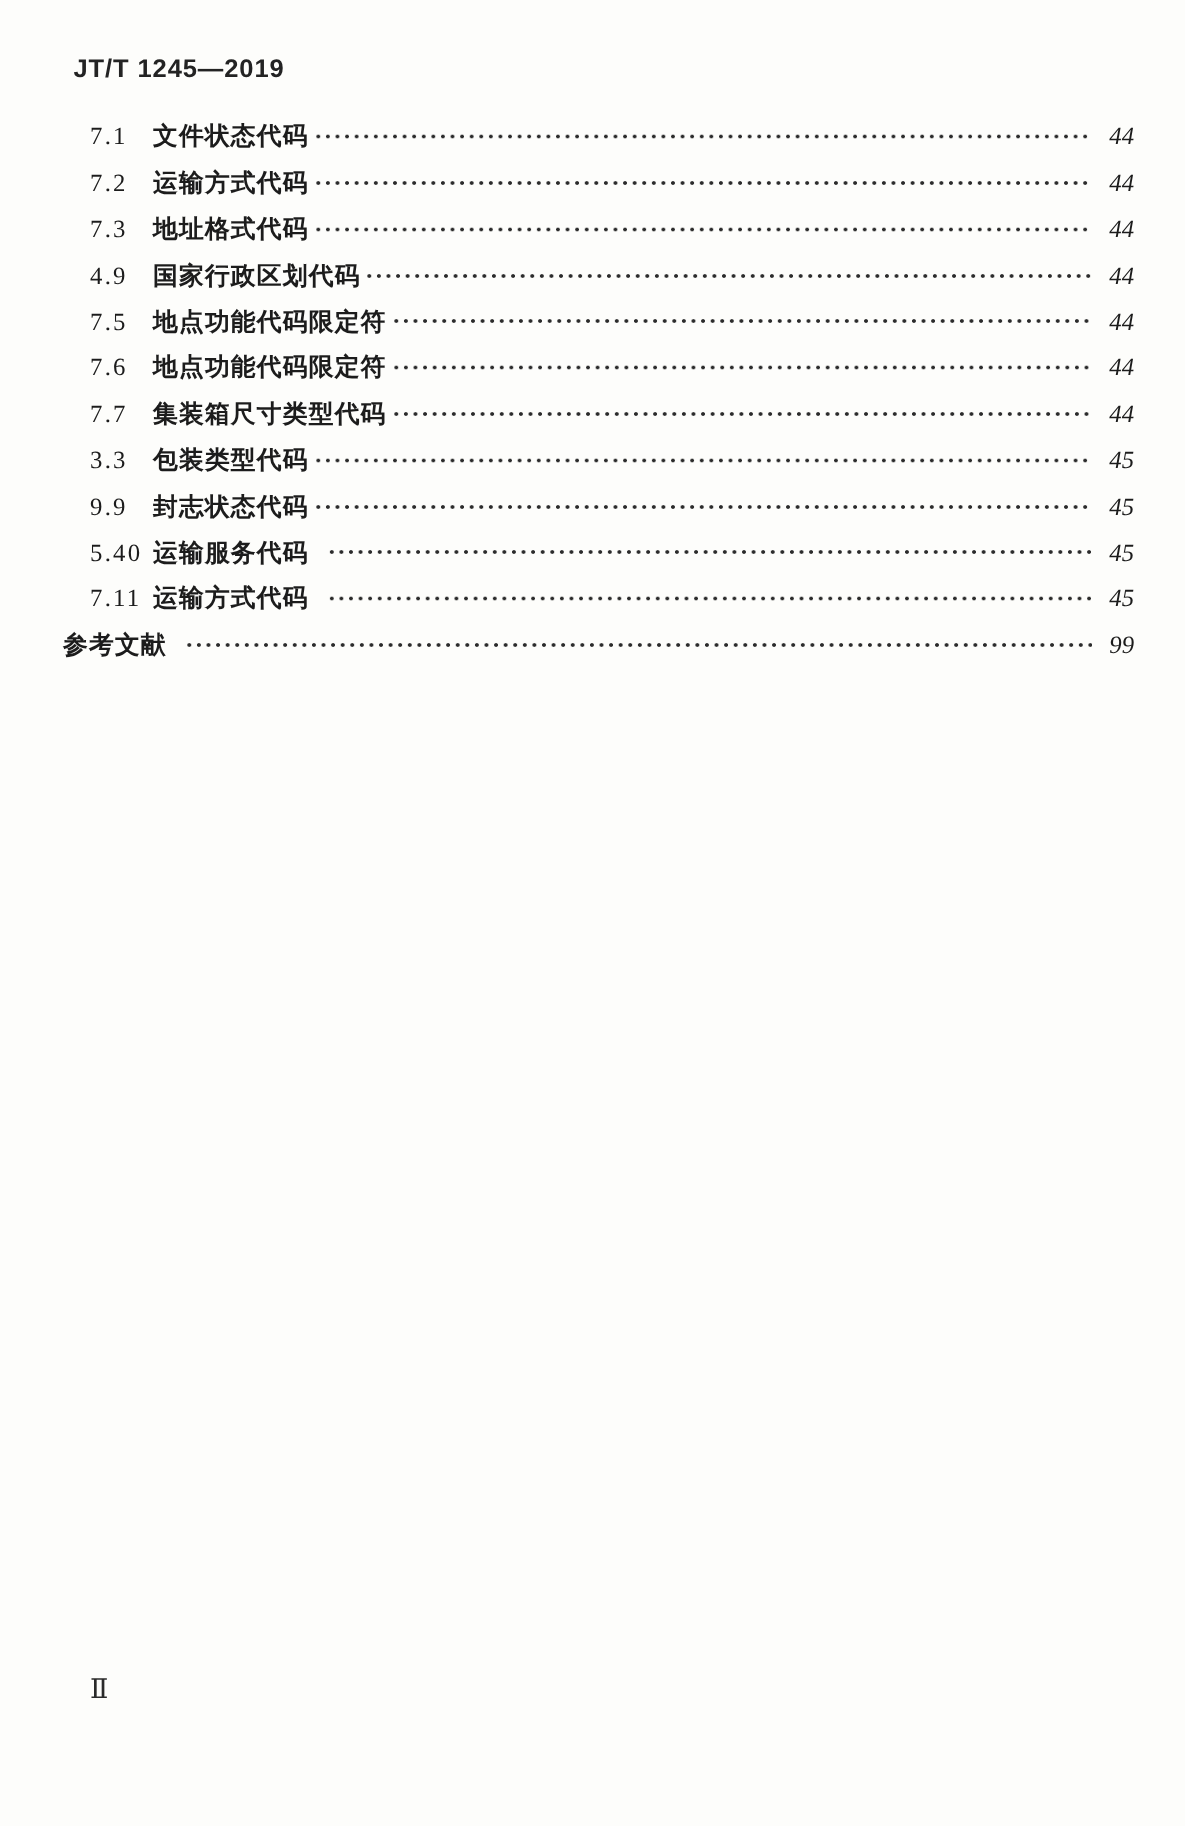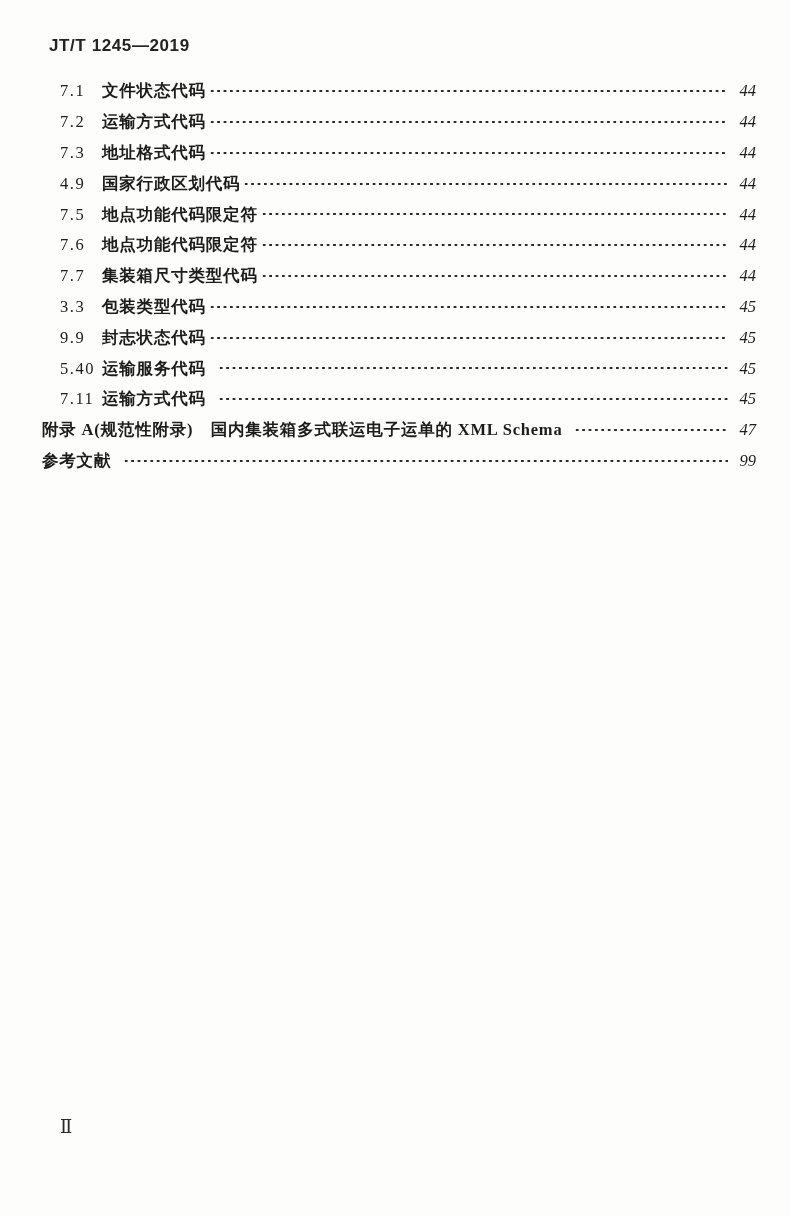--- a/index.html
+++ b/index.html
@@ -148,25 +148,20 @@
       <span class="pg">45</span>
     </div>
 
     <div class="toc-row indent">
       <span class="num">7.11</span>
       <span class="title">运输方式代码</span>
       <span class="dots gap"></span>
       <span class="pg">45</span>
     </div>
 
-    <div class="toc-row">
-      <span class="title">附录 A(规范性附录)　国内集装箱多式联运电子运单的 XML Schema</span>
-      <span class="dots gap"></span>
-      <span class="pg">47</span>
-    </div>
 
     <div class="toc-row">
       <span class="title">参考文献</span>
       <span class="dots gap"></span>
       <span class="pg">99</span>
     </div>
 
   </div>
 
   <div class="footer">

